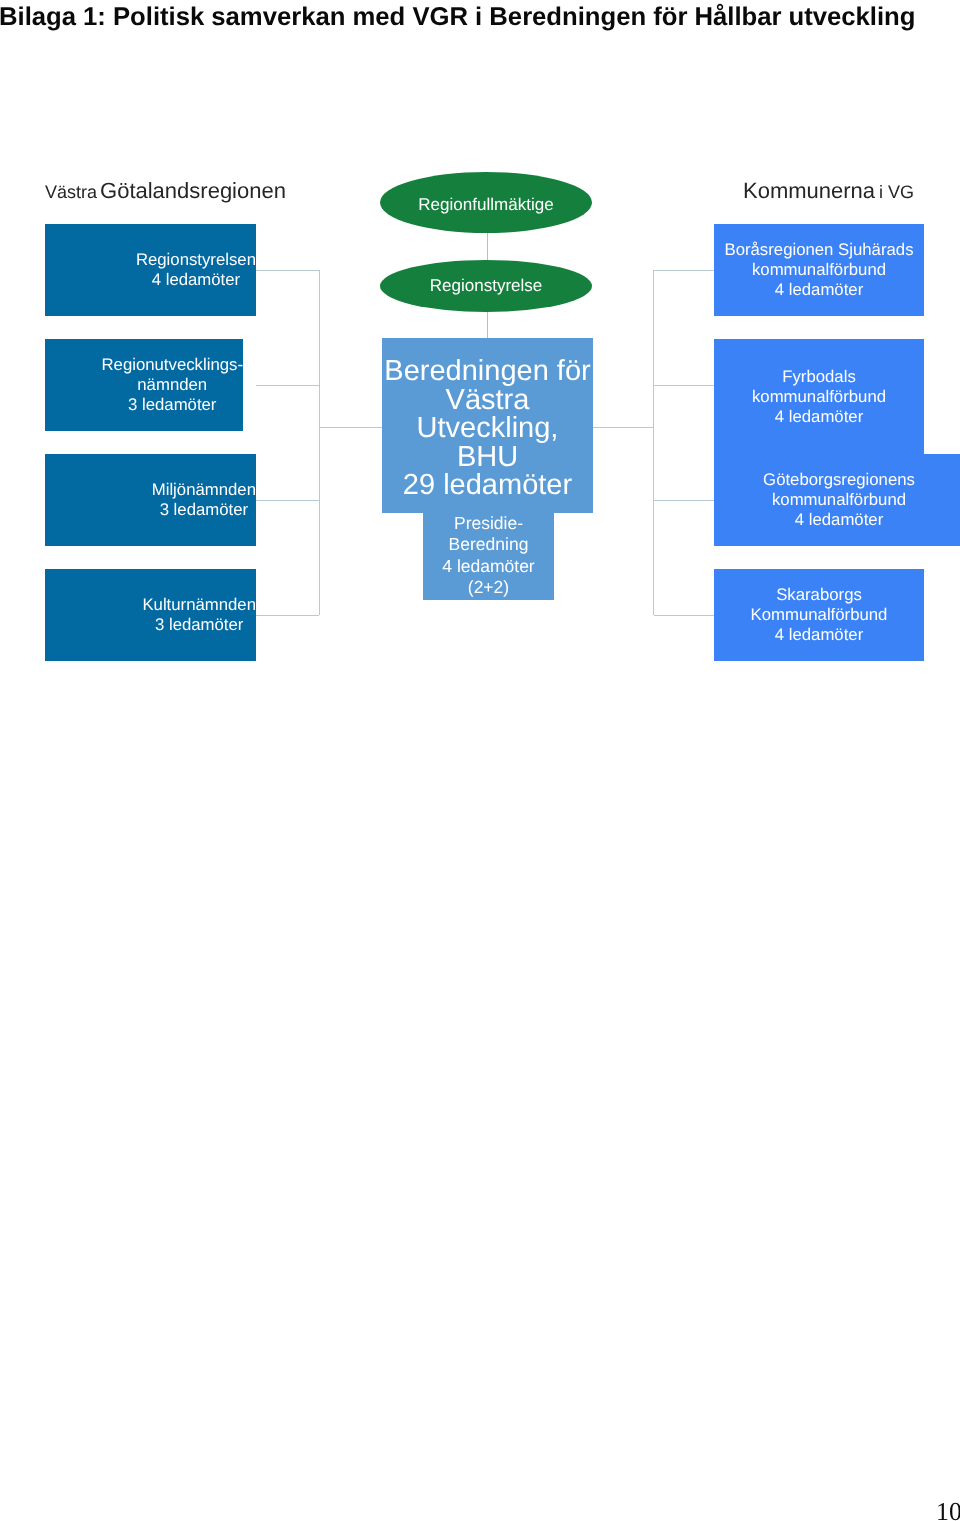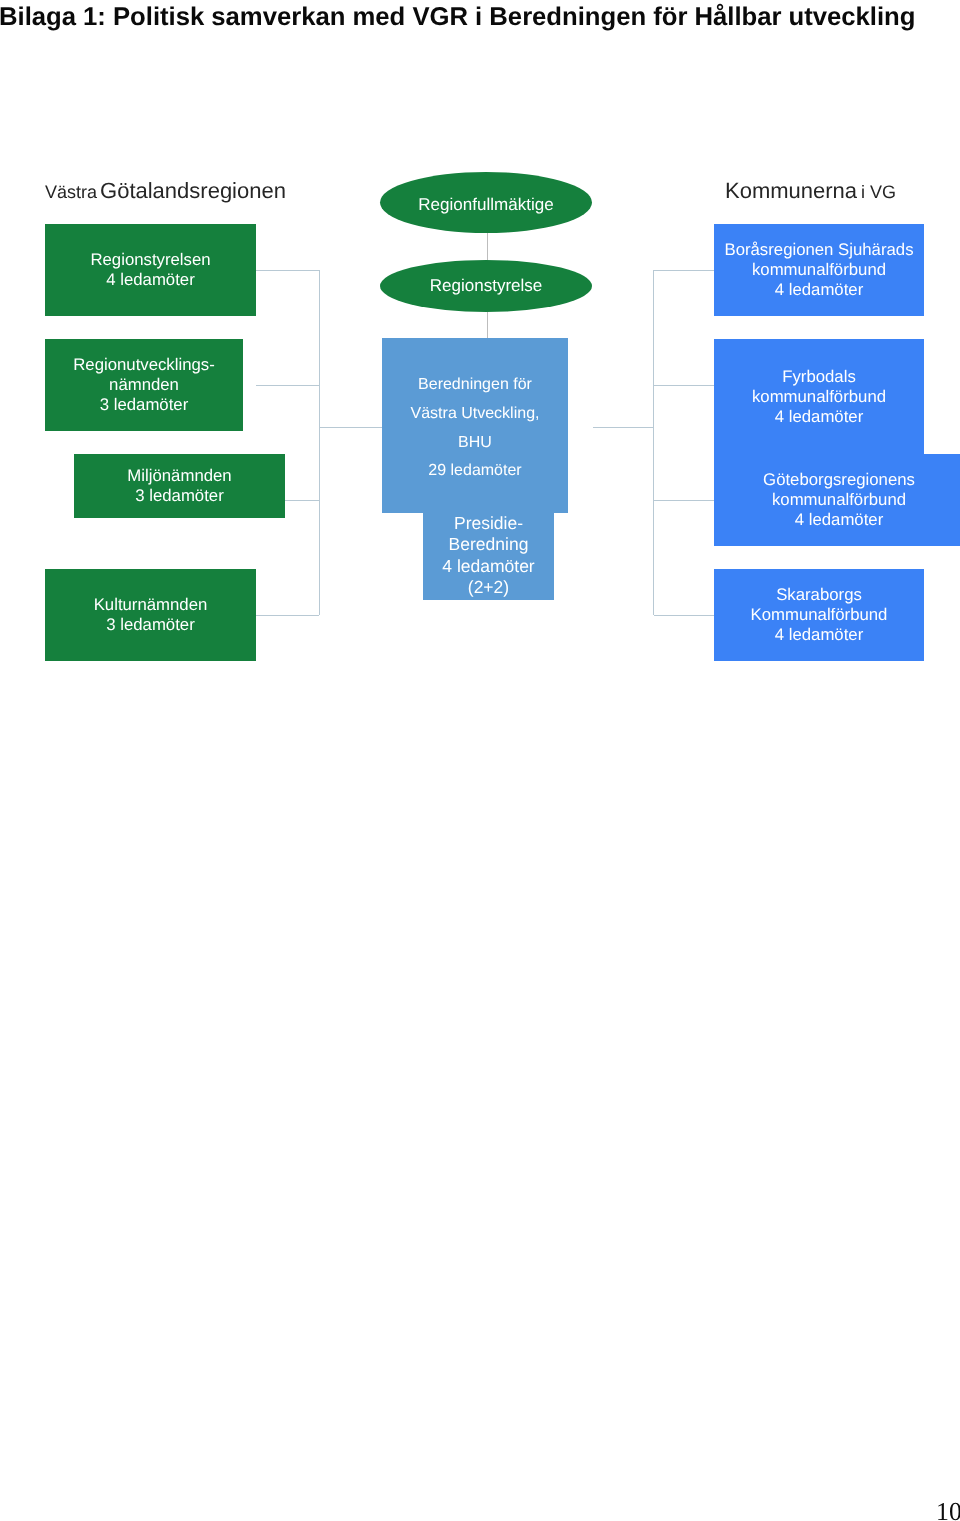--- a/index.html
+++ b/index.html
@@ -4,45 +4,45 @@
 <title>Bilaga 1</title>
 <style>
   html,body{margin:0;padding:0;}
   body{width:960px;height:1521px;background:#ffffff;font-family:"Liberation Sans",sans-serif;position:relative;overflow:hidden;-webkit-font-smoothing:antialiased;text-rendering:geometricPrecision;}
   .page{position:absolute;inset:0;transform:translateZ(0);will-change:transform;}
   #doc-title{position:absolute;left:-1px;top:3px;font-size:25.7px;font-weight:bold;color:#0a0a0a;white-space:nowrap;letter-spacing:-0.02px;}
   #page-number{position:absolute;left:936px;top:1499px;font-size:25.8px;color:#0d0d0d;font-family:"Liberation Serif",serif;line-height:1;}
   .diagram{position:absolute;left:0;top:0;width:960px;height:700px;}
   .grp-head{position:absolute;color:#262626;white-space:nowrap;}
   .node{position:absolute;box-sizing:border-box;display:flex;align-items:center;justify-content:center;text-align:center;color:#fff;line-height:20.3px;}
-  .orange{background:#15803d;}
+  .orange{background:#0369a1;justify-content:flex-end;}
   .navy{background:#3b82f6;}
   .blue{background:#5B9BD5;}
   .ell{position:absolute;border-radius:50%;background:#15803d;display:flex;align-items:center;justify-content:center;color:#fff;text-align:center;}
   .connectors{position:absolute;left:0;top:0;}
   .grp-head{font-size:22px;white-space:nowrap;}
   .grp-head .hsm{font-size:18px;}
   .grp-head .hbg{font-size:22px;}
   #lh{left:45px;top:178px;}
-  #rh{left:725px;top:178px;}
+  #rh{left:743px;top:178px;}
   
   #o1{font-size:16.75px;left:45px;top:224px;width:211px;height:92px;}
   #o2{font-size:16.75px;left:45px;top:339px;width:198px;height:92px;}
-  #o3{font-size:16.75px;left:45px;top:454px;width:211px;height:64px;margin-left:29px;}
+  #o3{font-size:16.75px;left:45px;top:454px;width:211px;height:92px;}
   #o4{font-size:16.75px;left:45px;top:569px;width:211px;height:92px;}
   
   #n1{font-size:16.75px;left:714px;top:224px;width:210px;height:92px;}
   #n2{font-size:16.75px;left:714px;top:339px;width:210px;height:116px;}
   #n3{font-size:16.75px;left:714px;top:454px;width:250px;height:92px;}
   #n4{font-size:16.75px;left:714px;top:569px;width:210px;height:92px;}
   
   #e1{left:380px;top:172px;width:212px;height:61px;font-size:17.05px;padding-top:4px;box-sizing:border-box;}
   #e2{left:380px;top:260px;width:212px;height:52px;font-size:17.05px;}
   
-  #bhu{left:382px;top:338px;width:186px;height:175px;font-size:16px;line-height:28.6px;padding-top:6px;z-index:3;}
+  #bhu{left:382px;top:338px;width:211px;height:175px;font-size:29px;line-height:28.6px;padding-top:6px;z-index:3;}
   #pres{left:423px;top:455px;width:131px;height:145px;font-size:17.5px;line-height:21.6px;z-index:2;align-items:flex-end;padding-bottom:1px;}
 </style>
 </head>
 <body>
 
 <div class="page">
   <div id="doc-title">Bilaga 1: Politisk samverkan med VGR i Beredningen för Hållbar utveckling</div>
   <div class="diagram">
 
     <svg class="connectors" width="960" height="700" viewBox="0 0 960 700">

